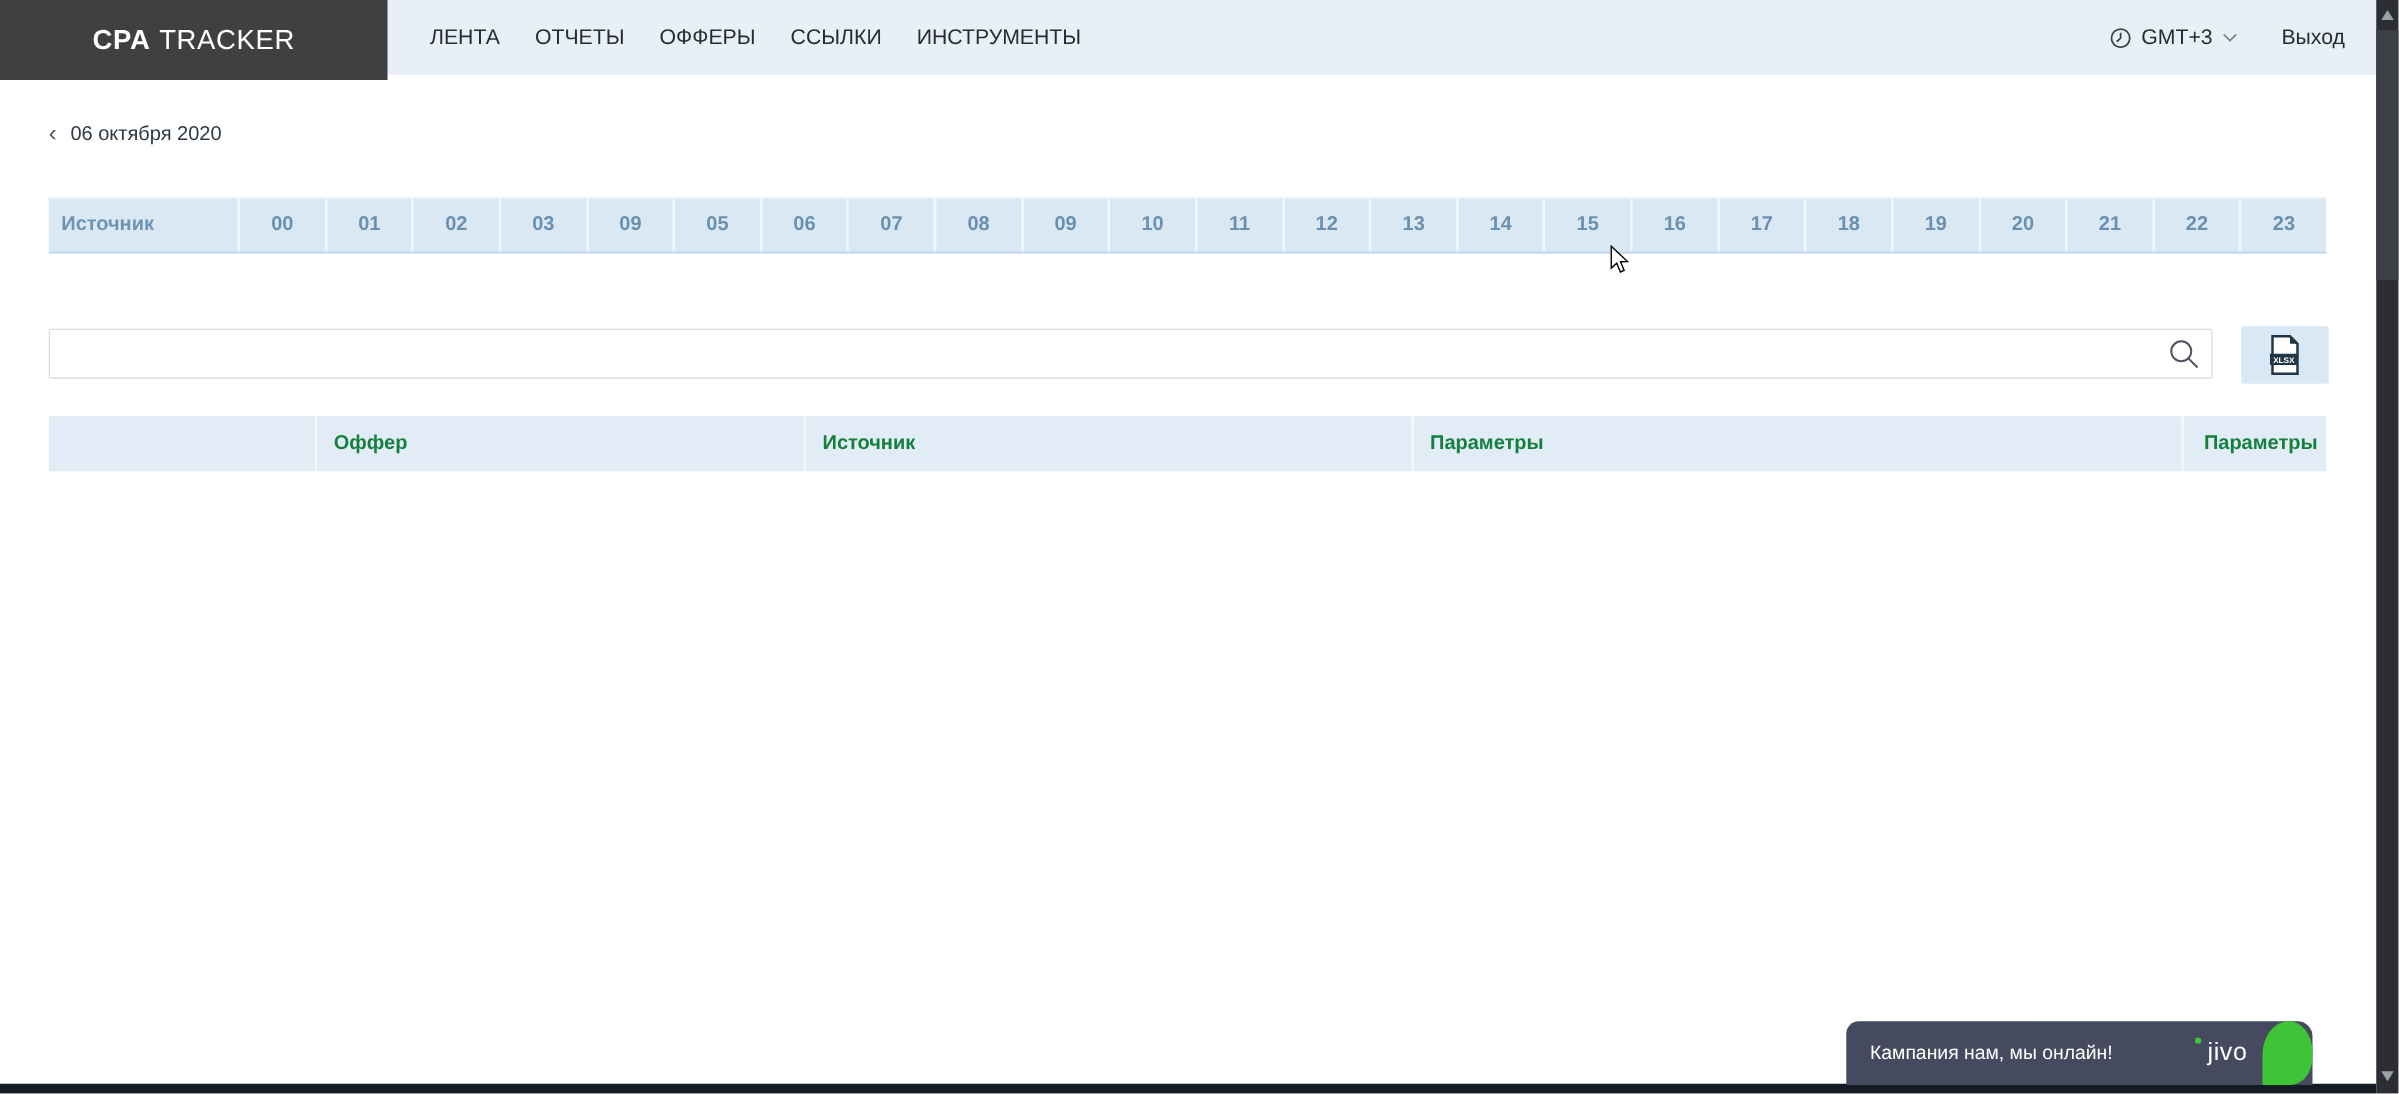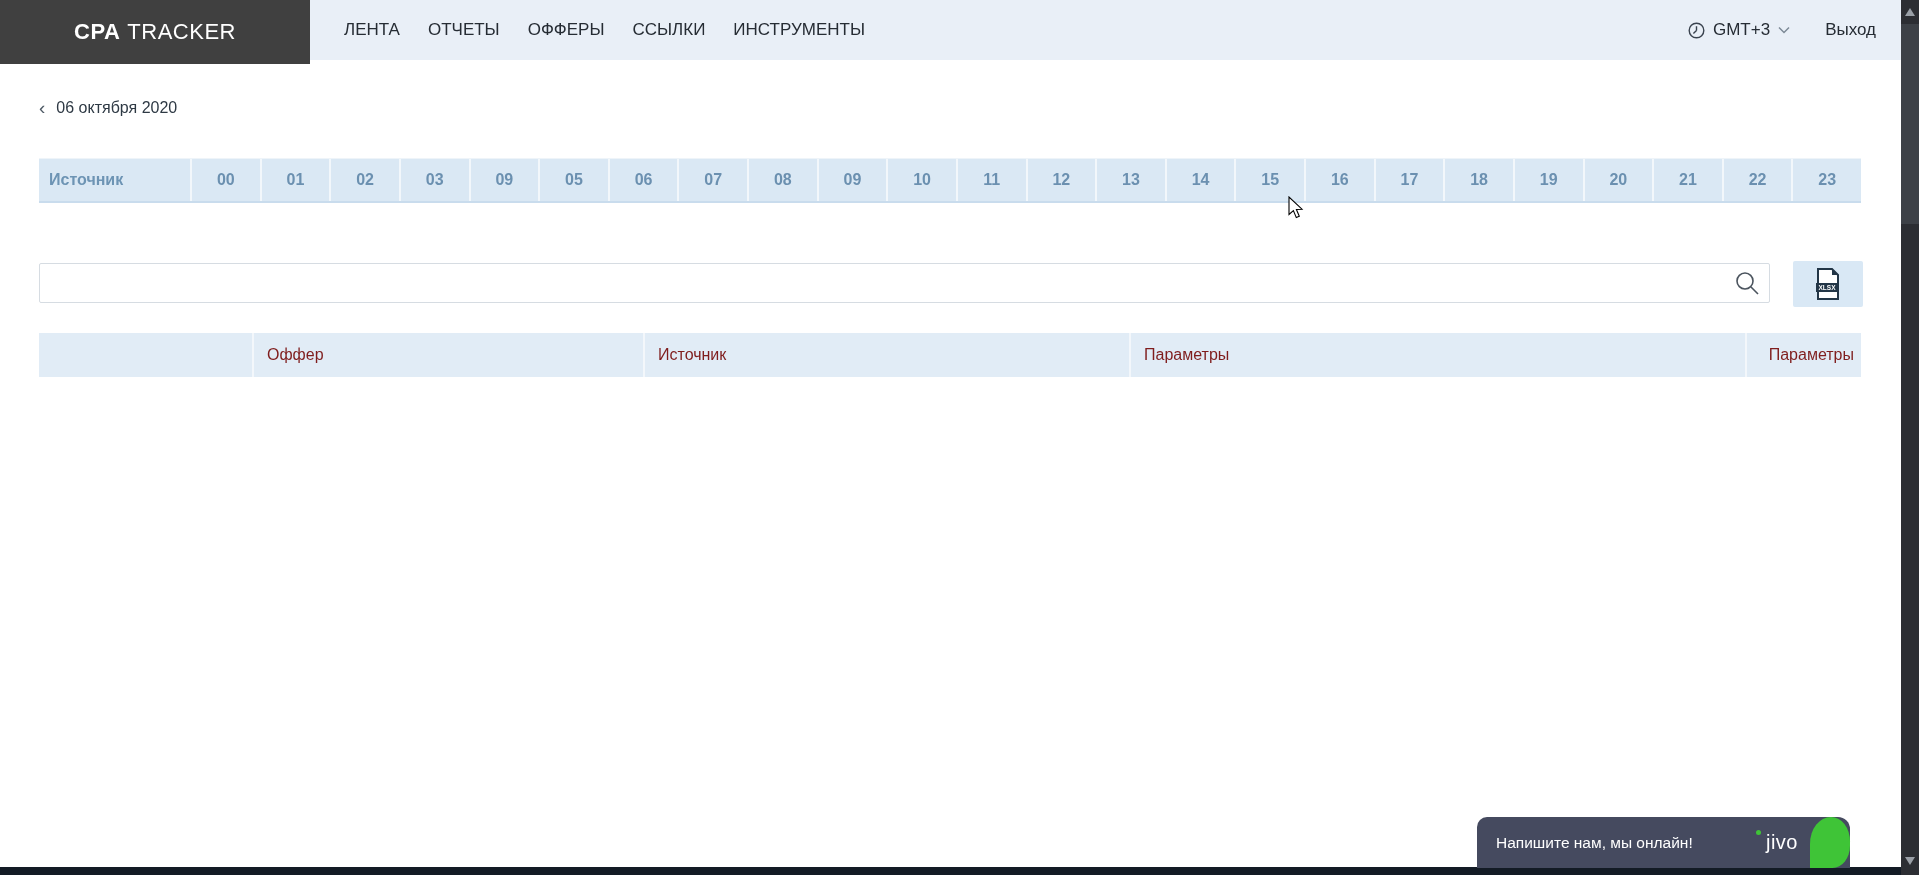--- a/index.html
+++ b/index.html
@@ -41,21 +41,21 @@
                 padding:0 46px 0 12px;font-size:15px;color:#333;background:#fff;outline:none;
                 font-family:inherit;}
   .search-icon{position:absolute;right:10px;top:7px;width:26px;height:26px;cursor:pointer;}
   .export-btn{position:absolute;left:1793px;top:261px;width:70px;height:46px;background:#d9e8f5;
               border:none;border-radius:2px;display:flex;align-items:center;justify-content:center;
               cursor:pointer;}
 
   
   .thead{position:absolute;left:39px;top:333px;width:1822px;height:44px;background:#e1ecf6;display:flex;}
   .th{display:flex;align-items:center;box-sizing:border-box;padding-left:13px;
-      font-weight:400;font-size:16px;color:#7f1d1d;border-left:2px solid #f3f7fb;}
+      font-weight:700;font-size:16px;color:#15803d;border-left:2px solid #f3f7fb;}
   .th:nth-child(1){width:213px;border-left:none;}
   .th:nth-child(2){width:391px;}
   .th:nth-child(3){width:486px;}
   .th:nth-child(4){width:616px;}
   .th:nth-child(5){flex:1;justify-content:flex-end;padding-right:7px;padding-left:12px;}
 
   
   .jivo{position:absolute;left:1477px;top:817px;width:373px;height:51px;background:#454a5f;
         border-radius:10px 12px 0 0;z-index:6;cursor:pointer;}
   .jivo-msg{position:absolute;left:19px;top:0;height:51px;display:flex;align-items:center;
@@ -161,21 +161,21 @@
 
   <div class="thead">
       <div class="th"></div>
       <div class="th">Оффер</div>
       <div class="th">Источник</div>
       <div class="th">Параметры</div>
       <div class="th">Параметры</div>
     </div>
 
   <div class="jivo">
-    <div class="jivo-msg">Напишите нам, мы онлайн!</div>
+    <div class="jivo-msg">Кампания нам, мы онлайн!</div>
     <div class="jivo-brand">jivo</div>
     <div class="jivo-dot"></div>
     <div class="jivo-leaf"></div>
   </div>
 
   <div class="bottom-strip"></div>
 
   <div class="scrollbar">
     <div class="sb-thumb"></div>
     <div class="sb-up"></div>

